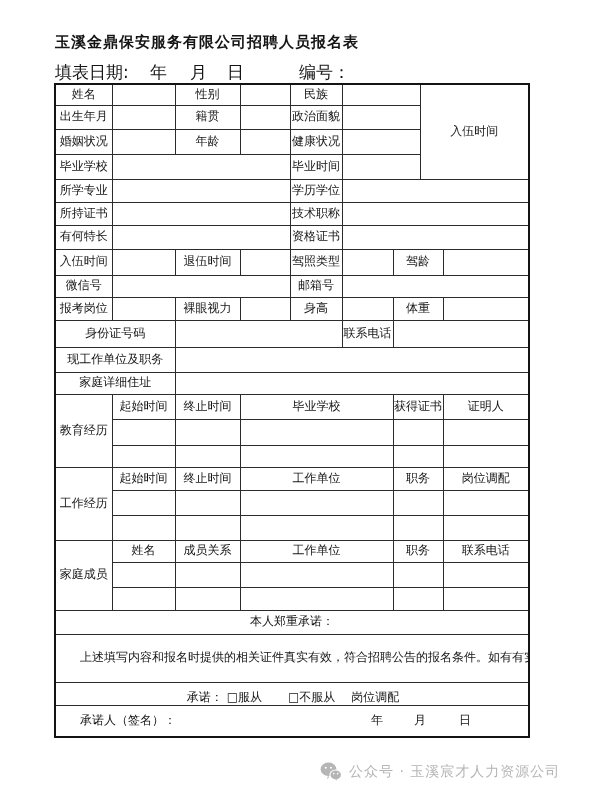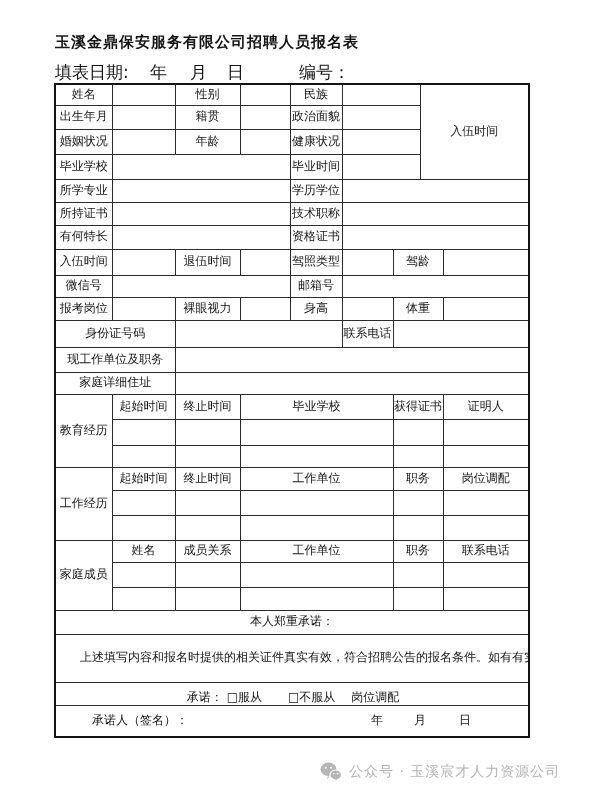--- a/index.html
+++ b/index.html
@@ -44,21 +44,21 @@
     padding:3px 3px;
   }
   .para-text{text-indent:24px;}
   .choice-row span{display:inline-block;margin-top:8px;}
   .c-label{margin-left:2px;}
   .c-opt1{margin-left:4px;}
   .c-opt2{margin-left:26px;}
   .c-tail{margin-left:16px;}
   td.sign-cell{position:relative;text-align:left;}
   td.sign-cell span{position:absolute;top:50%;transform:translateY(-50%);white-space:nowrap;}
-  .s-signer{left:36px;text-align:center;}
+  .s-signer{left:24px;text-align:center;}
   .s-year{left:315px;}
   .s-month{left:358px;}
   .s-day{left:403px;}
   .footer{
     position:absolute;top:762px;left:320px;
     display:flex;align-items:center;gap:7px;
     color:#b5b5b5;font-size:14px;letter-spacing:1px;
   }
   .wechat-icon{display:inline-block;line-height:0;}
 </style>

